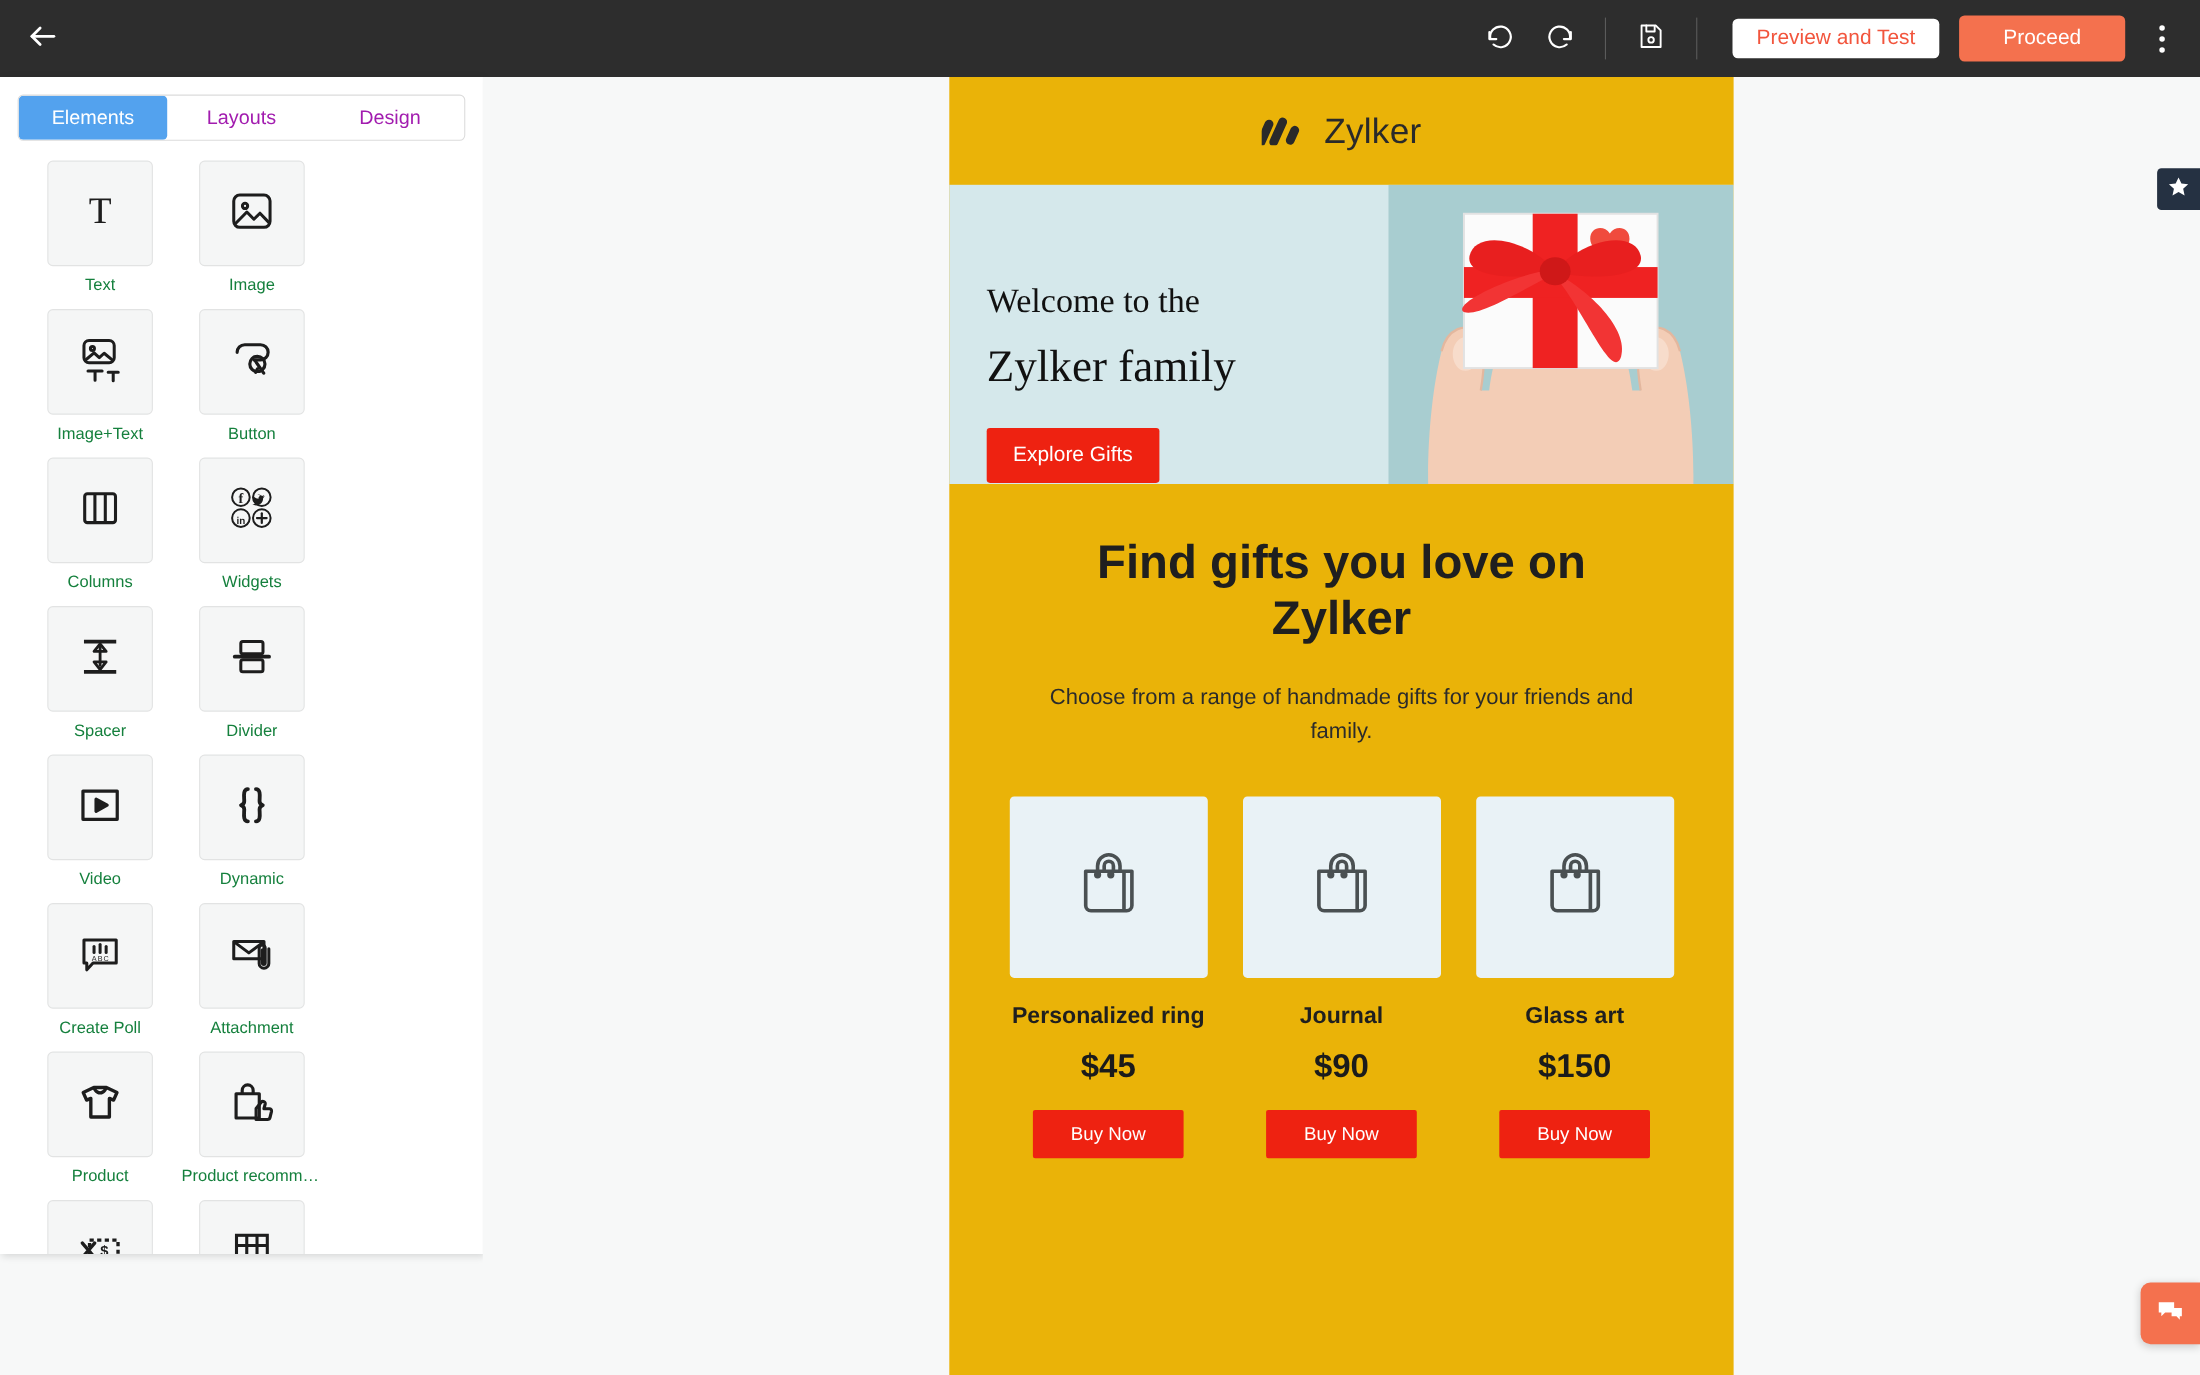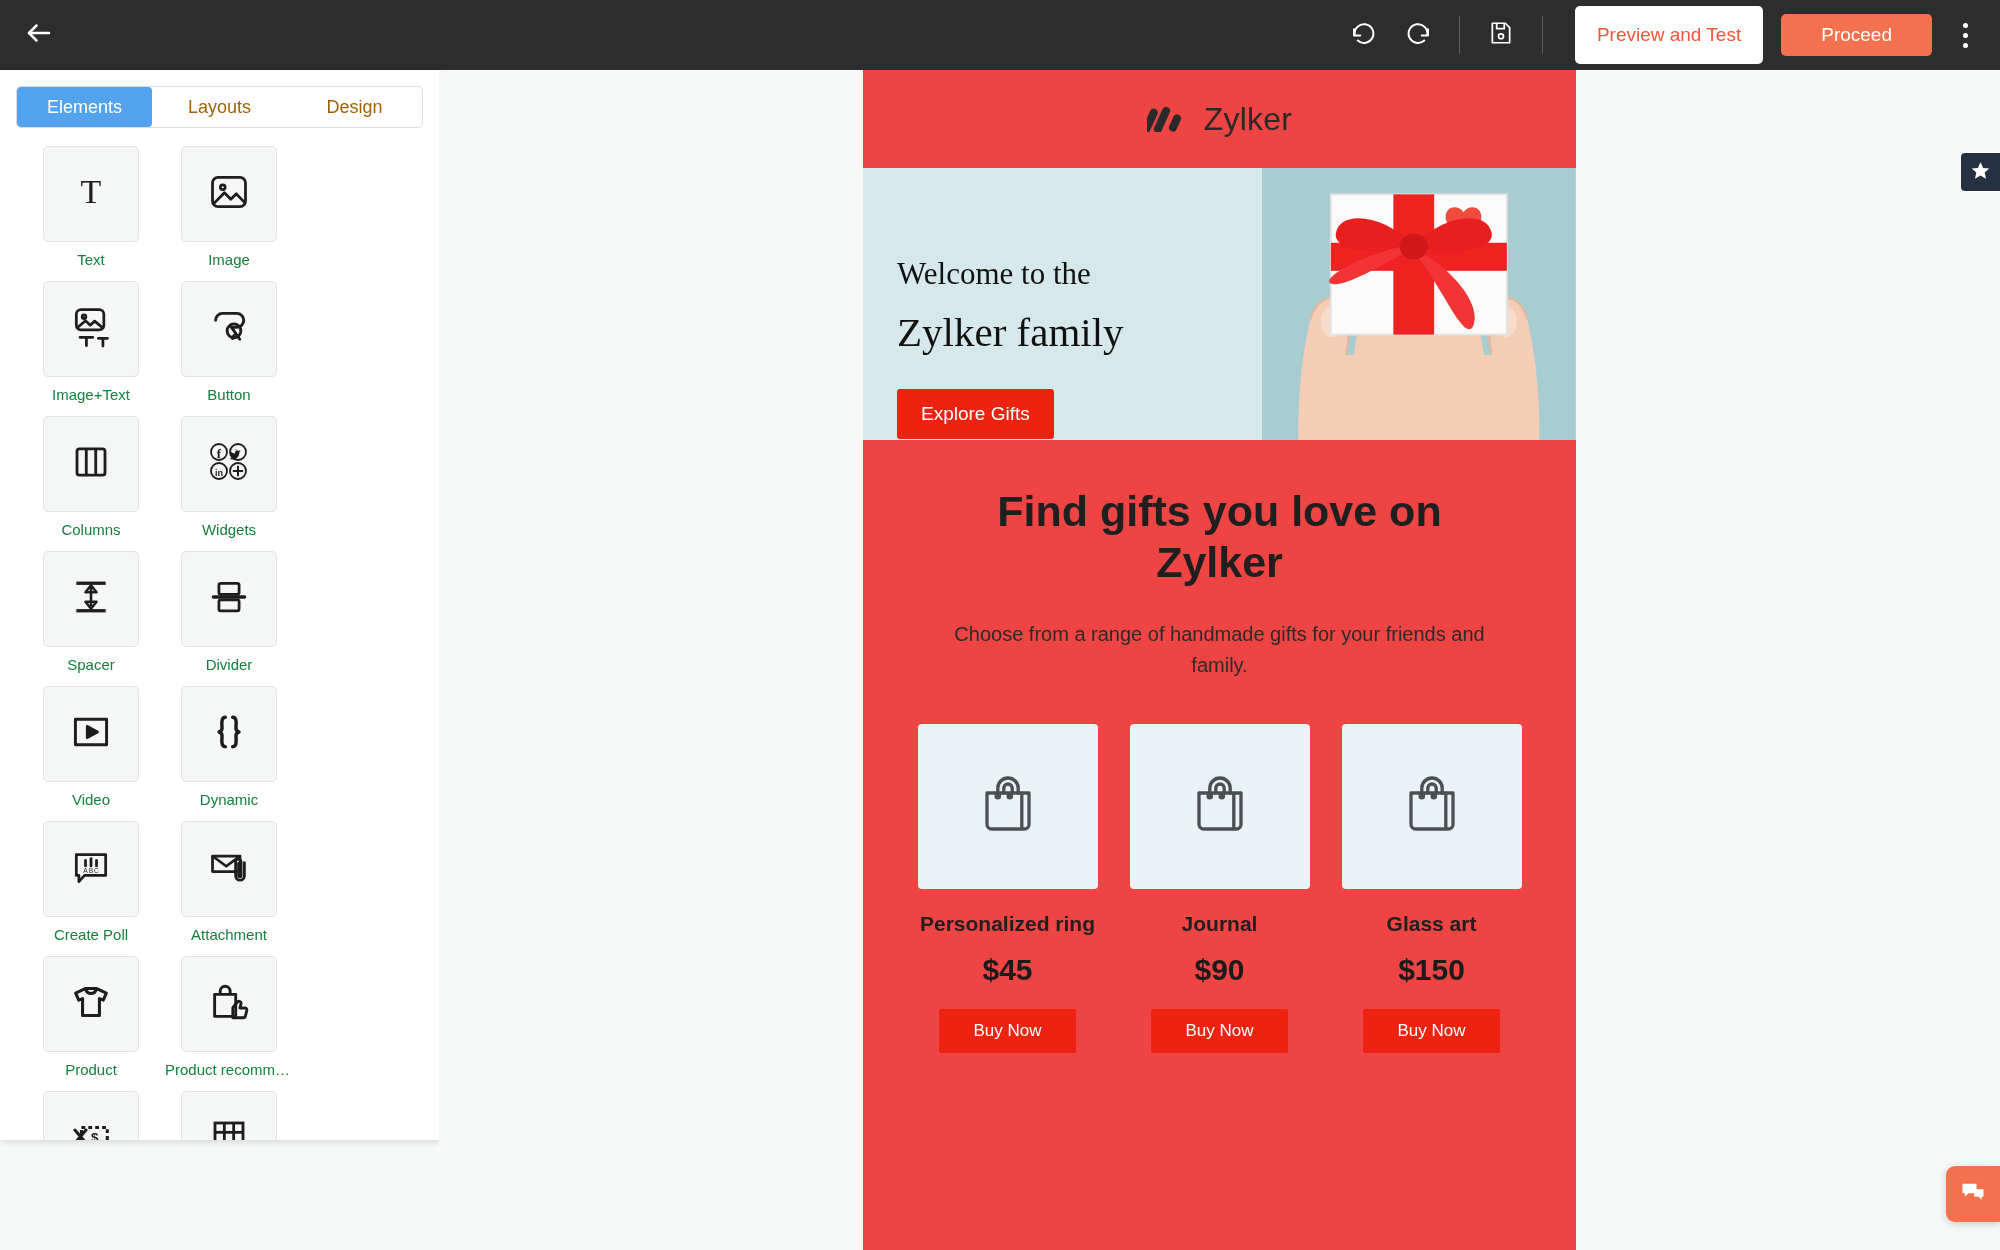--- a/index.html
+++ b/index.html
@@ -23,21 +23,21 @@
   #topbar-spacer { flex: 1; }
   .tb-icon {
     width: 54px; height: 54px; display: flex; align-items: center; justify-content: center;
     cursor: pointer;
   }
   .tb-sep { width: 1px; height: 38px; background: #5b5b5b; margin: 0 14px; }
   #preview-btn {
     background: #ffffff; color: #f2553d;
     border: none; border-radius: 5px;
     font-size: 19px; font-family: "Liberation Sans", sans-serif;
-    padding: 0 22px; height: 58px; margin-left: 18px;
+    padding: 0 22px; height: 36px; margin-left: 18px;
     cursor: pointer; white-space: nowrap;
   }
   #proceed-btn {
     background: #f4714e; color: #ffffff;
     border: none; border-radius: 5px;
     font-size: 19px; font-family: "Liberation Sans", sans-serif;
     padding: 0 40px; height: 42px; margin-left: 18px;
     cursor: pointer; white-space: nowrap;
   }
   #kebab {
@@ -59,21 +59,21 @@
     margin: 16px 16px 0 16px;
     height: 42px;
     border: 1px solid #dcdcdc; border-radius: 5px;
     display: flex; align-items: center;
     background: #fff;
     overflow: hidden;
   }
   .tab {
     flex: 1; height: 100%;
     display: flex; align-items: center; justify-content: center;
-    font-size: 18px; color: #a16207; cursor: pointer;
+    font-size: 18px; color: #a21caf; cursor: pointer;
   }
   .tab.active { background: #53a2ee; color: #fff; border-radius: 4px; }
 
   #grid {
     display: flex; flex-wrap: wrap;
     padding: 18px 20px 20px 22px;
     gap: 0;
   }
   .cell {
     width: 138px;
@@ -95,21 +95,21 @@
 
   
   #canvas {
     position: absolute; left: 439px; top: 70px;
     width: 1561px; height: 1180px;
     background: #f7f8f8;
   }
   #email {
     position: absolute; left: 424px; top: 0;
     width: 713px; min-height: 1180px;
-    background: #ef4444;
+    background: #eab308;
   }
   #email-logo-row {
     height: 98px; display: flex; align-items: center; justify-content: center; gap: 13px;
   }
   #logo-name { font-size: 32px; color: #2a2a2a; letter-spacing: .2px; }
 
   #hero {
     height: 272px; display: flex;
     background: #d5e8eb;
   }

